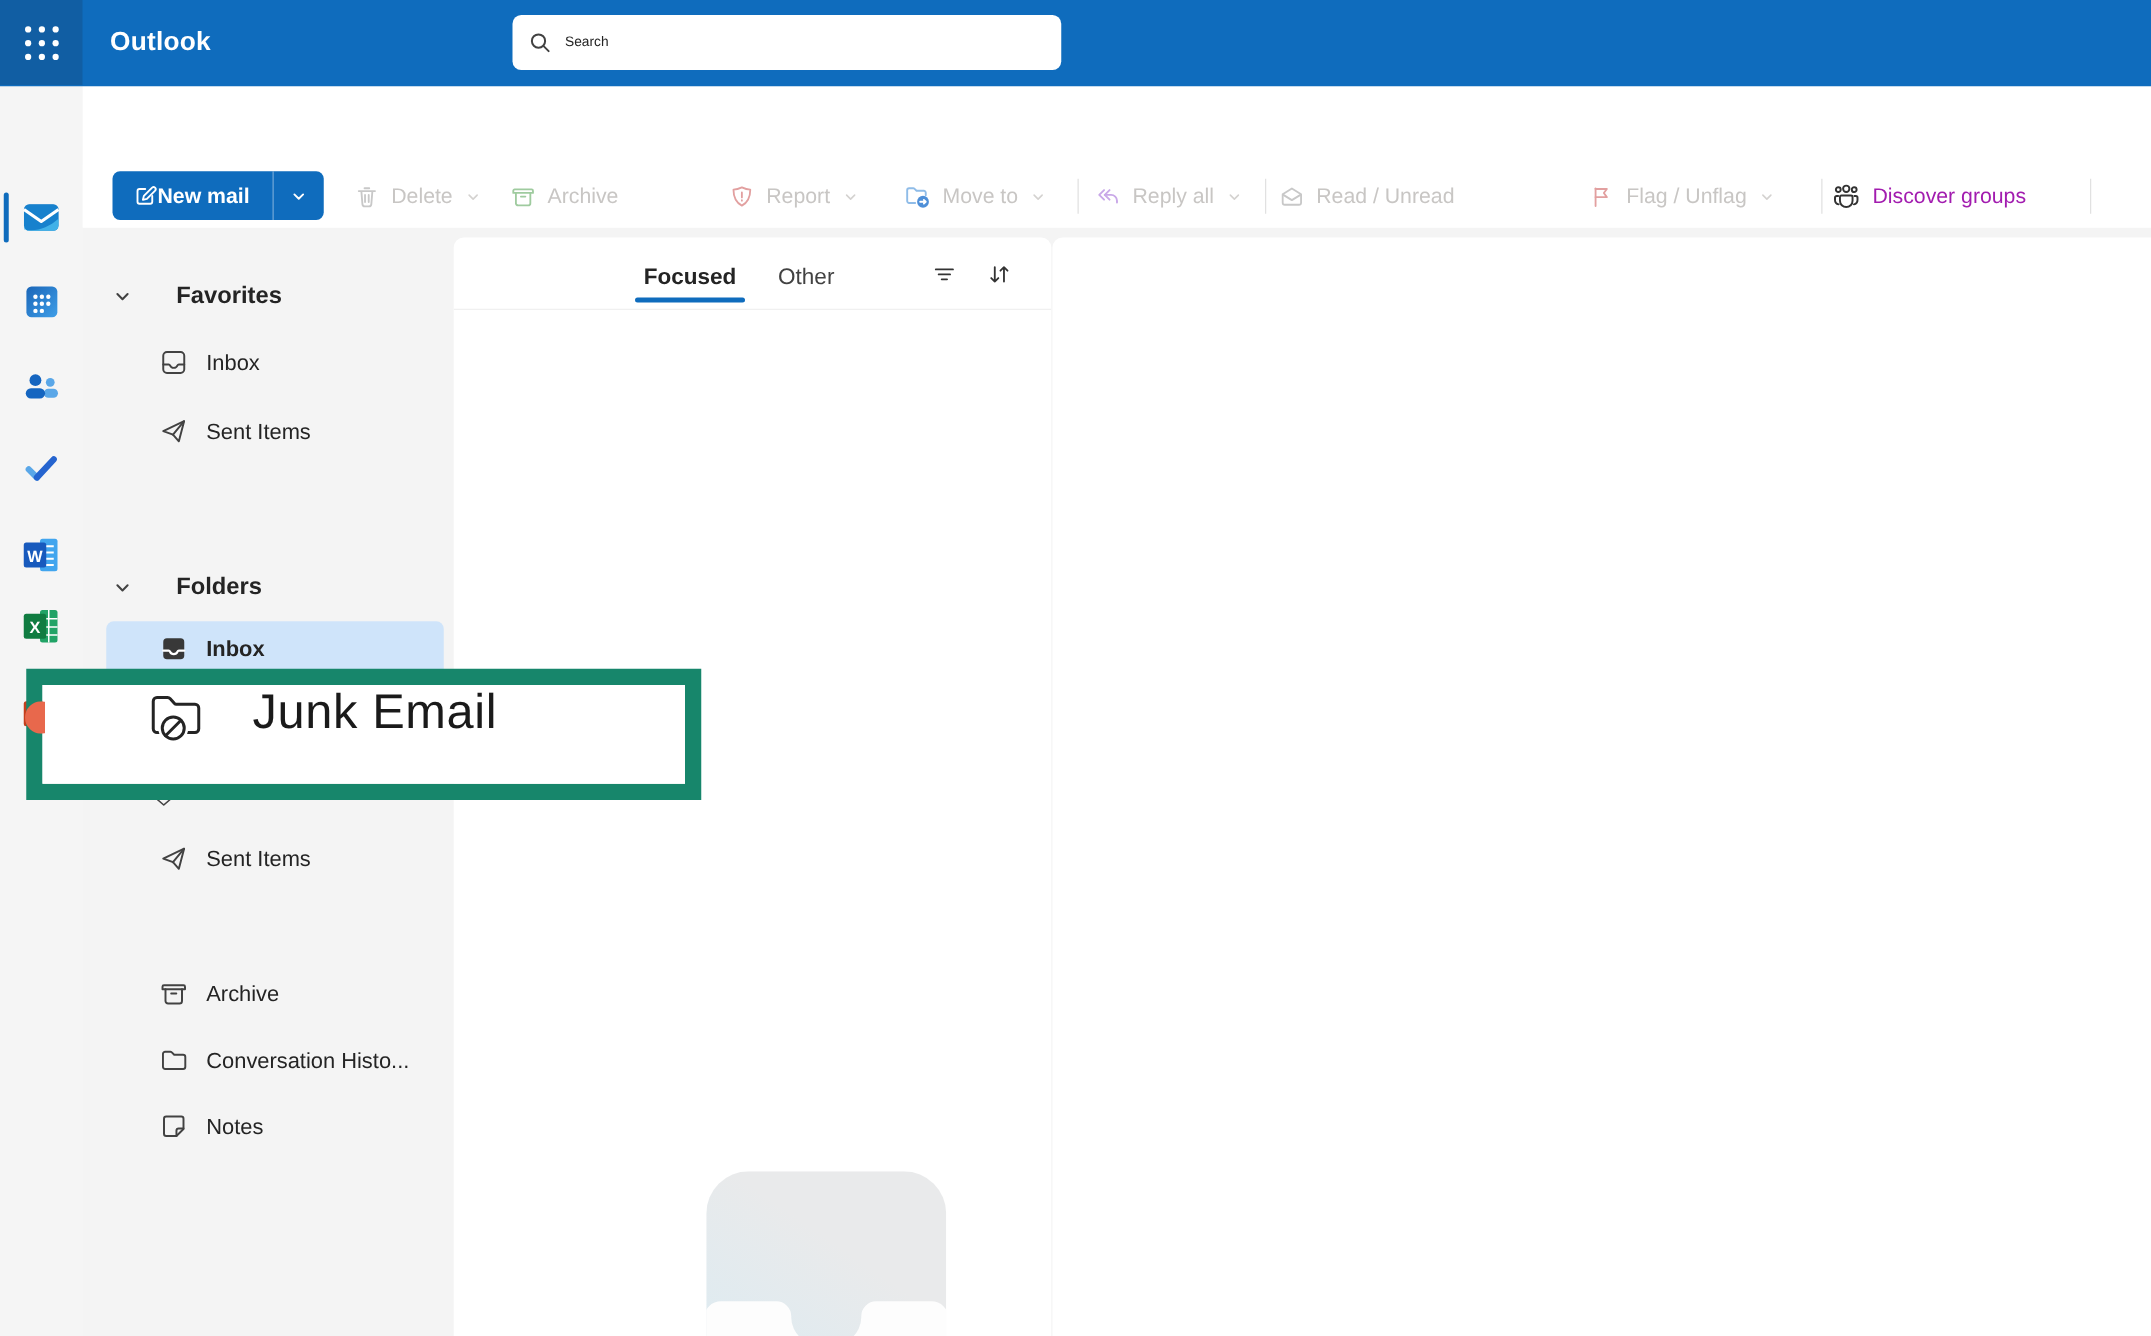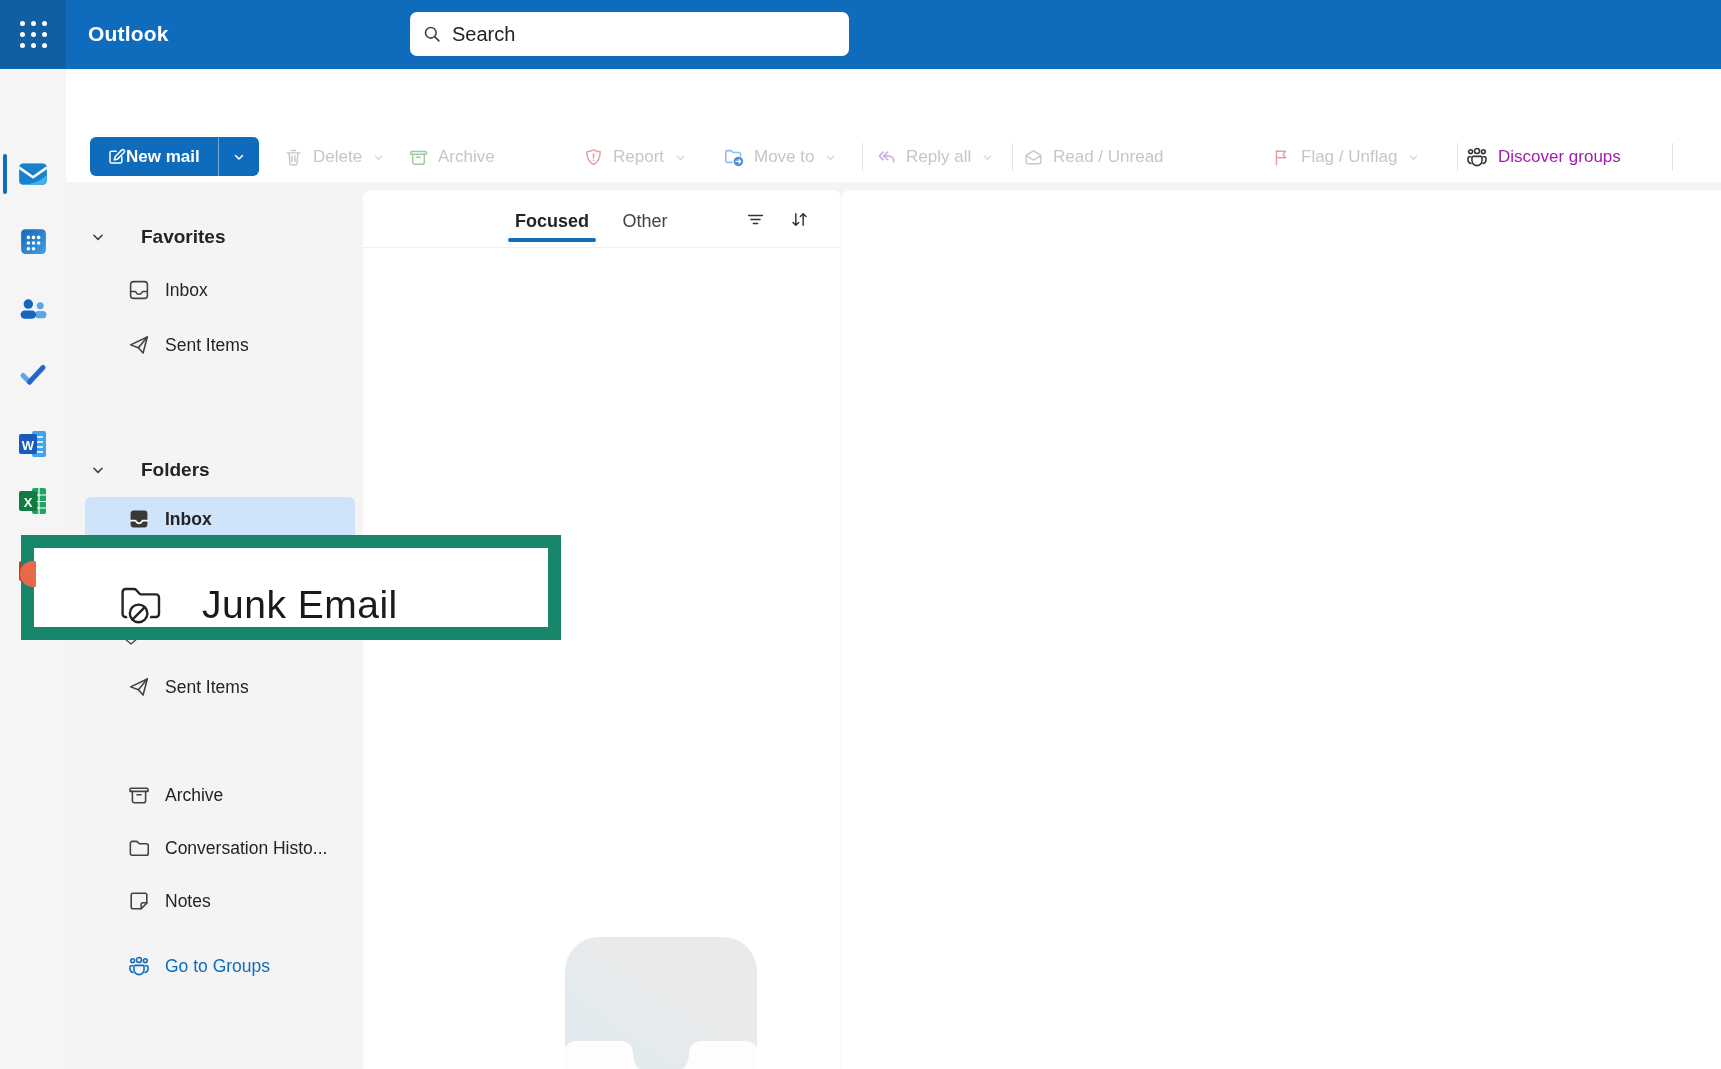--- a/index.html
+++ b/index.html
@@ -8,21 +8,21 @@
   .screen { position:relative; width:1721px; height:1069px; background:#F4F4F4; overflow:hidden; }
 
   
   .topbar { position:absolute; left:0; top:0; width:1721px; height:69px; background:#0F6CBD; z-index:5; }
   .waffle { position:absolute; left:0; top:0; width:66px; height:68px; background:#115EA3; display:flex; align-items:center; justify-content:center; cursor:pointer; }
   .waffle-grid { display:grid; grid-template-columns:repeat(3,5px); grid-template-rows:repeat(3,5px); gap:6px; }
   .waffle-grid span { width:5px; height:5px; border-radius:50%; background:#fff; }
   .app-name { position:absolute; left:88px; top:0; height:68px; display:flex; align-items:center; color:#fff; font-size:21px; font-weight:700; letter-spacing:.2px; }
   .search-box { position:absolute; left:410px; top:12px; width:439px; height:44px; background:#fff; border-radius:7px; display:flex; align-items:center; padding:0 12px; gap:10px; }
   .search-box svg { flex:0 0 auto; }
-  .search-box input { border:none; outline:none; background:transparent; font-family:"Liberation Sans",sans-serif; font-size:20px; color:#1a1a1a; width:100%; }
+  .search-box input { border:none; outline:none; background:transparent; font-family:"Liberation Sans",sans-serif; font-size:11px; color:#1a1a1a; width:100%; }
   .search-box input::placeholder { color:#242424; opacity:1; }
 
   
   .app-rail { position:absolute; left:0; top:68px; width:66px; height:1001px; background:#F5F5F5; z-index:4; }
   .rail-item { position:absolute; left:15px; width:36px; height:36px; display:flex; align-items:center; justify-content:center; cursor:pointer; }
   .rail-indicator { position:absolute; left:3px; top:86px; width:4px; height:40px; border-radius:2px; background:#0F6CBD; }
   .rail-sliver { position:absolute; left:20px; top:561px; width:16px; height:26px; overflow:hidden; z-index:60; }
   .rail-sliver i { display:block; width:26px; height:26px; border-radius:50%; background:#E8684C; }
 
   
@@ -69,21 +69,21 @@
   .lp-other { left:253px; width:58px; }
   .lp-icon { position:absolute; top:13px; width:32px; height:32px; display:flex; align-items:center; justify-content:center; color:#424242; cursor:pointer; }
   .lp-filter { left:376px; }
   .lp-sort { left:420px; }
   .empty-illus { position:absolute; left:202px; top:747px; }
 
   .reading-pane { position:absolute; left:842px; top:190px; right:0; bottom:0; background:#fff; border-radius:8px 0 0 0; }
 
   
   .annotation { position:absolute; left:21px; top:535px; width:540px; height:105px; border:13px solid #17866B; background:#fff; z-index:50; }
-  .annotation-inner { width:100%; height:100%; display:flex; align-items:flex-end; padding-left:82px; gap:36px; background:#fff; }
+  .annotation-inner { width:100%; height:100%; display:flex; align-items:flex-start; padding-left:82px; gap:36px; background:#fff; }
   .annotation-inner svg { flex:0 0 auto; color:#242424; }
   .annotation-label { font-size:39px; color:#1a1a1a; letter-spacing:.5px; }
 </style>
 </head>
 <body>
 
 <div class="screen">
 
   <div class="topbar">
     <div class="waffle">
@@ -370,30 +370,20 @@
     </div>
 
     <div class="frow" style="top:697px">
       <svg width="24" height="24" viewBox="0 0 20 20" fill="none" stroke="currentColor" stroke-width="1.3" stroke-linecap="round" stroke-linejoin="round">
         <path d="M3.5 5A1.5 1.5 0 0 1 5 3.5h10A1.5 1.5 0 0 1 16.5 5v6.8L11.8 16.5H5A1.5 1.5 0 0 1 3.5 15V5Z"></path>
           <path d="M16.5 11.5h-3.2a1.5 1.5 0 0 0-1.5 1.5v3.5"></path>
       </svg>
       <span class="lbl">Notes</span>
     </div>
 
-    <div class="frow link" style="top:762px">
-      <svg width="24" height="24" viewBox="0 0 20 20" fill="none" stroke="currentColor" stroke-width="1.3" stroke-linecap="round" stroke-linejoin="round">
-        <circle cx="10" cy="5" r="2.1"></circle>
-          <circle cx="4.7" cy="5.6" r="1.6"></circle>
-          <circle cx="15.3" cy="5.6" r="1.6"></circle>
-        <path d="M6.8 9.5h6.4a1 1 0 0 1 1 1v2.5a4.2 4.2 0 0 1-8.4 0v-2.5a1 1 0 0 1 1-1Z"></path>
-        <path d="M4.6 9.8h-1a1.1 1.1 0 0 0-1.1 1.1v1.6a3 3 0 0 0 2.4 2.9M15.4 9.8h1a1.1 1.1 0 0 1 1.1 1.1v1.6a3 3 0 0 1-2.4 2.9"></path>
-      </svg>
-      <span class="lbl">Go to Groups</span>
-    </div>
   </div>
 
   <div class="list-pane">
     <div class="lp-tabs">
       <div class="lp-tab lp-focused active">
           <span>Focused</span>
         </div>
       <div class="lp-tab lp-other">
           <span>Other</span>
         </div>

